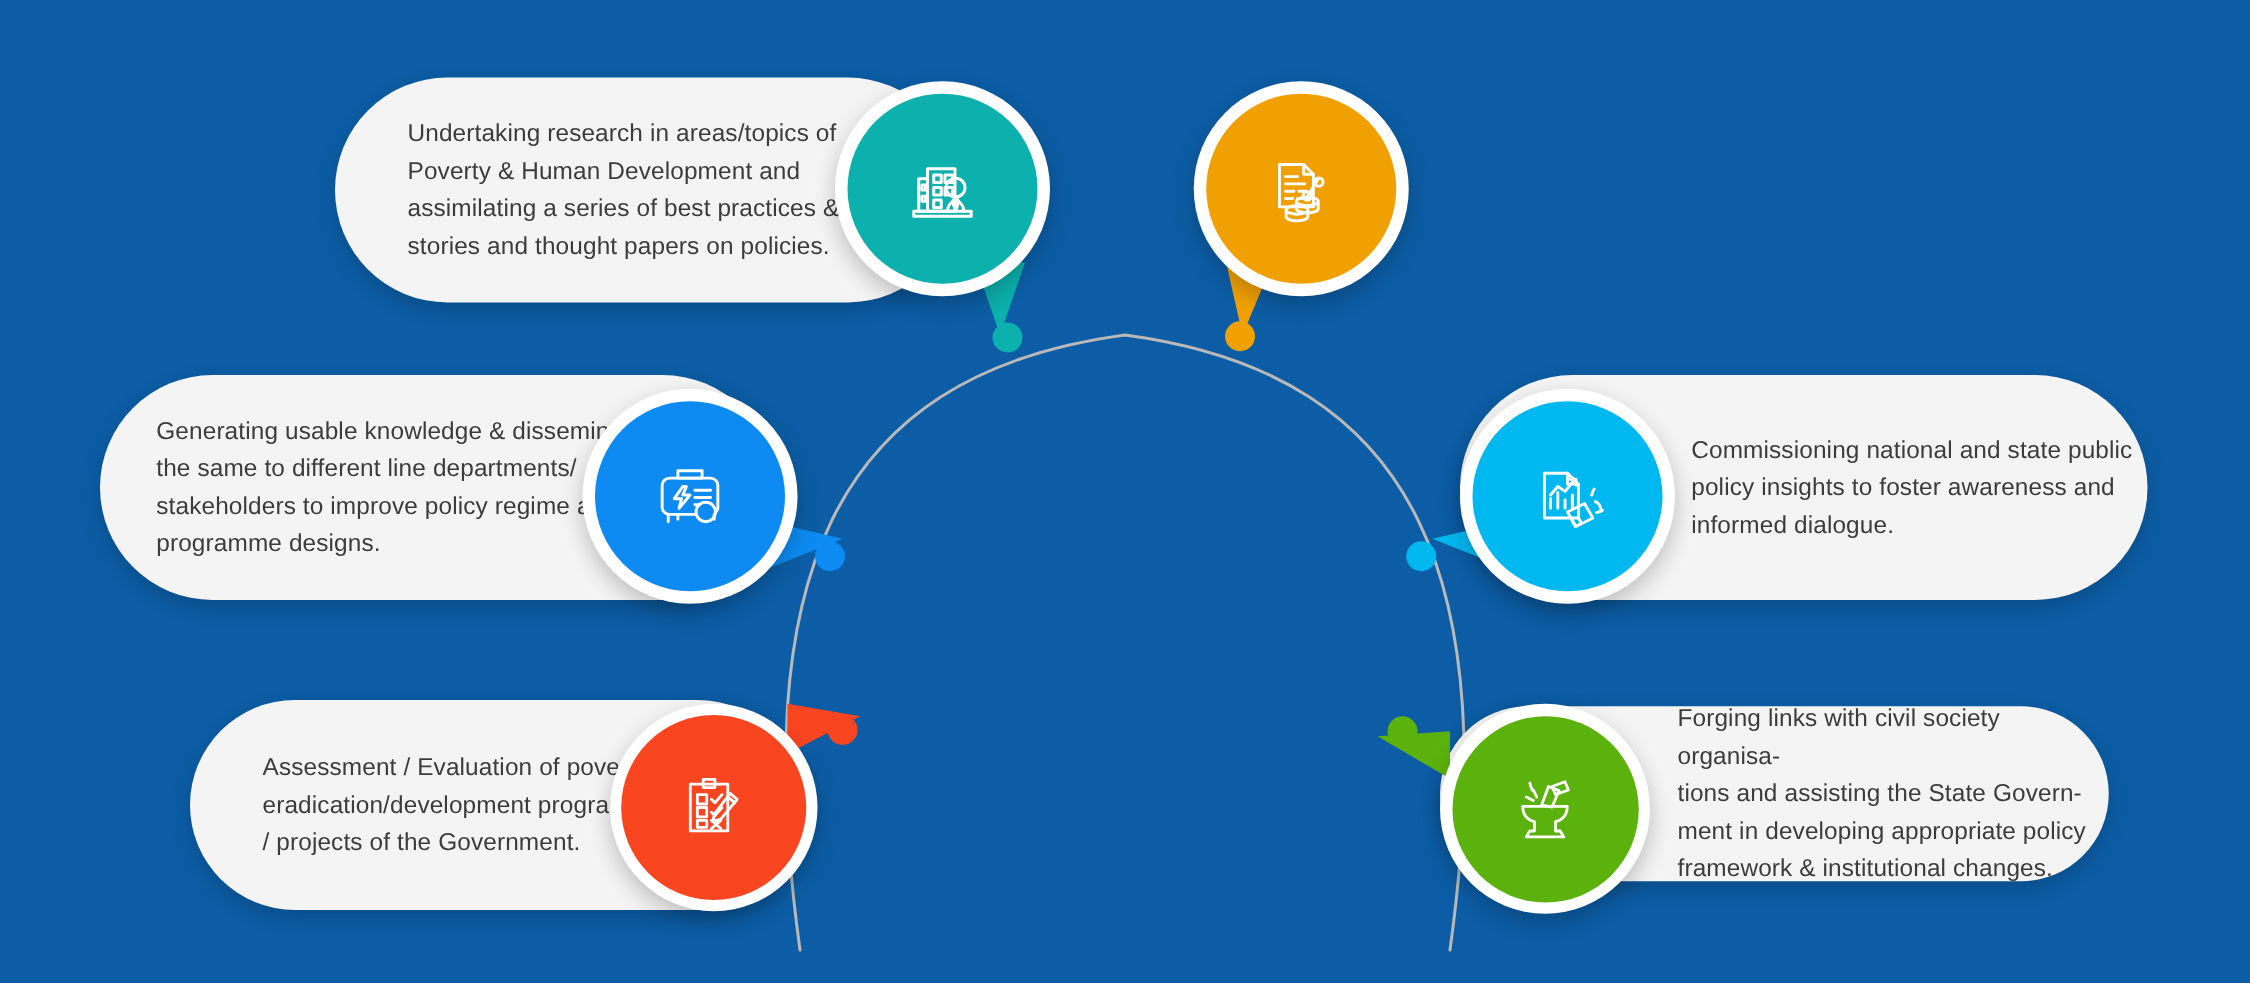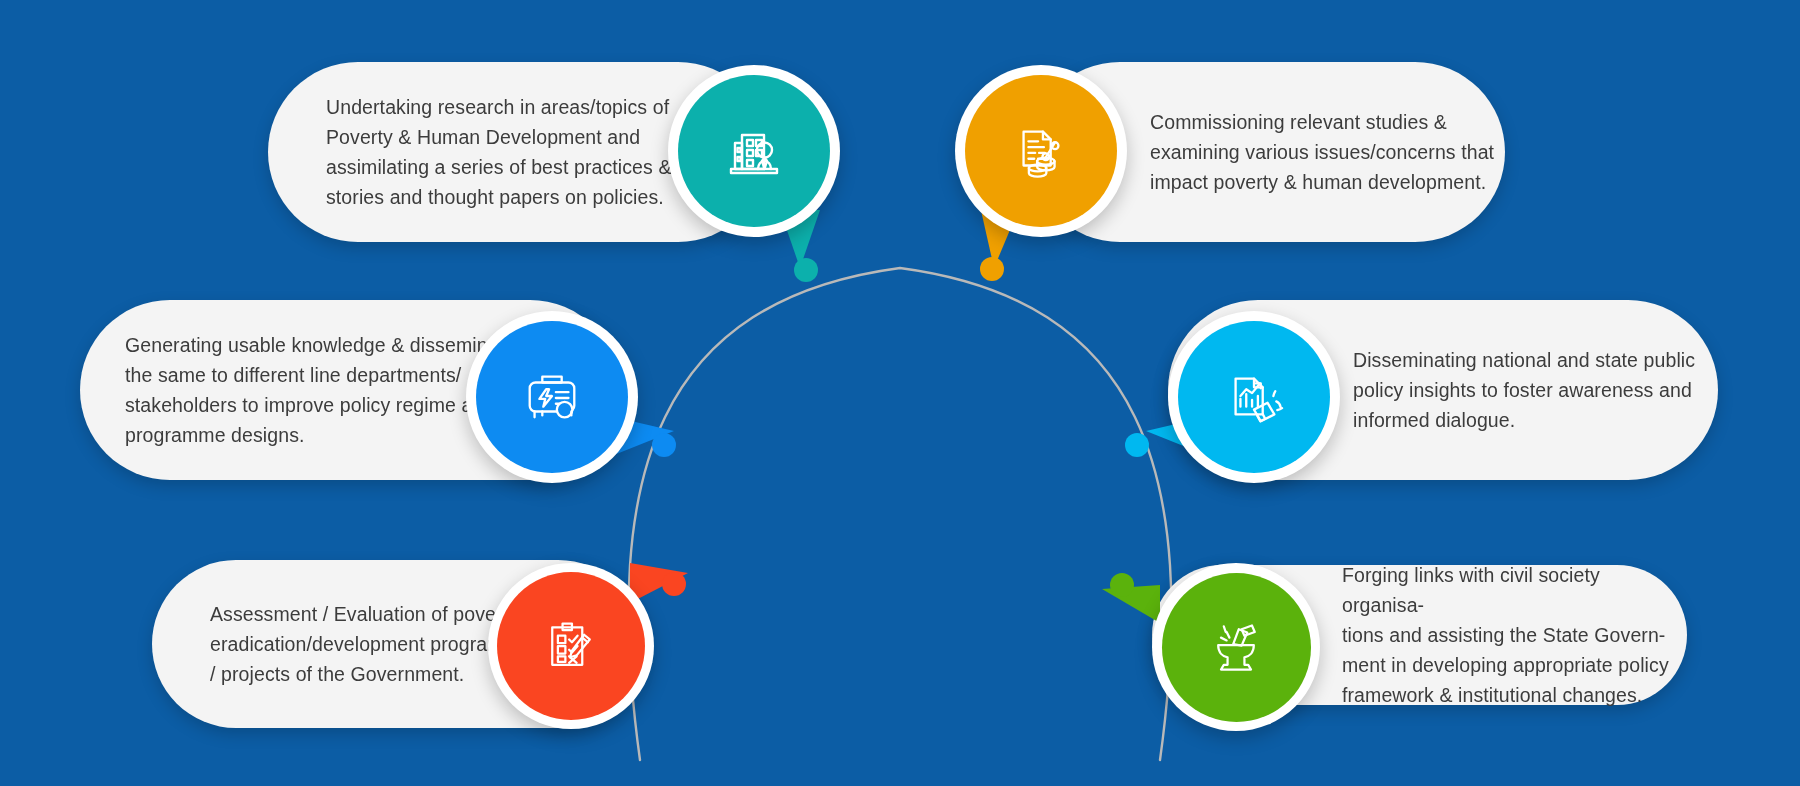--- a/index.html
+++ b/index.html
@@ -87,25 +87,20 @@
             <rect x="15.5" y="38" width="3" height="4"></rect>
           <circle cx="42.5" cy="31" r="7.5"></circle>
           <path d="M36 50c0-4.6 2.9-8 6.5-8s6.5 3.4 6.5 8"></path>
           <path d="M42.5 38.5 40 42l2.5 8 2.5-8z"></path>
           <path d="M9 50h46v4H9z"></path>
         </svg>
       </span>
     </div>
   </div>
 
-  <div class="card" style="left:1030px;top:62px;width:475px;height:180px;border-radius:90px;padding-left:120px;box-sizing:border-box;">
-    <div class="card-text">Commissioning relevant studies &amp;
-examining various issues/concerns that
-impact poverty &amp; human development.</div>
-  </div>
   <div class="tail" style="left:980px;top:206px;border-left:14px solid transparent;border-right:26px solid transparent;border-top:62px solid #f0a000;"></div>
   <div class="badge" style="left:955px;top:65px;width:172px;height:172px;">
     <div class="badge-inner" style="width:152px;height:152px;background:#f0a000;">
       <span>
         <svg class="icon-svg" width="62" height="62" viewBox="0 0 64 64" fill="none" stroke="#ffffff" stroke-width="2.4" stroke-linejoin="round" stroke-linecap="round">
           <path d="M14 12h20l8 8v27H14z"></path>
           <path d="M34 12v8h8"></path>
           <path d="M19 22h10M19 28h16M19 34h7M30 34h6M19 40h6M29 40h8"></path>
           <path d="M46 24 36 40"></path>
           <circle cx="46.5" cy="26.5" r="3.5"></circle>
@@ -135,21 +130,21 @@
           <path d="M26 24 19 34h6l-2 8 9-11h-6l3-7z"></path>
           <path d="M36 27h13M36 33h13M36 39h9"></path>
           <circle cx="45" cy="45" r="8" fill="#0d8bf2"></circle>
           <path d="M14 47v6M22 47v4M52 47v4"></path>
         </svg>
       </span>
     </div>
   </div>
 
   <div class="card" style="left:1168px;top:300px;width:550px;height:180px;border-radius:90px;padding-left:185px;box-sizing:border-box;">
-    <div class="card-text">Disseminating national and state public
+    <div class="card-text">Commissioning national and state public
 policy insights to foster awareness and
 informed dialogue.</div>
   </div>
   <div class="tail" style="left:1146px;top:417px;border-top:14px solid transparent;border-bottom:24px solid transparent;border-right:60px solid #00b8f0;"></div>
   <div class="badge" style="left:1168px;top:311px;width:172px;height:172px;">
     <div class="badge-inner" style="width:152px;height:152px;background:#00b8f0;">
       <span>
         <svg class="icon-svg" width="62" height="62" viewBox="0 0 64 64" fill="none" stroke="#ffffff" stroke-width="2.4" stroke-linejoin="round" stroke-linecap="round">
           <path d="M13 13h19l9 9v28H13z"></path>
           <path d="M32 13v9h9"></path>

